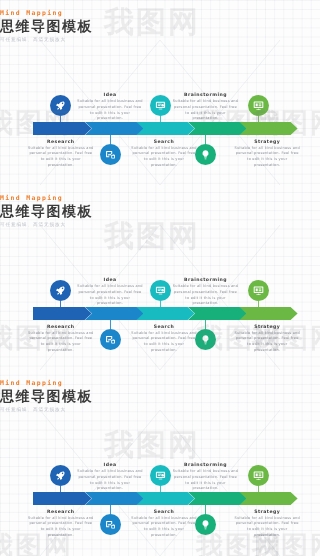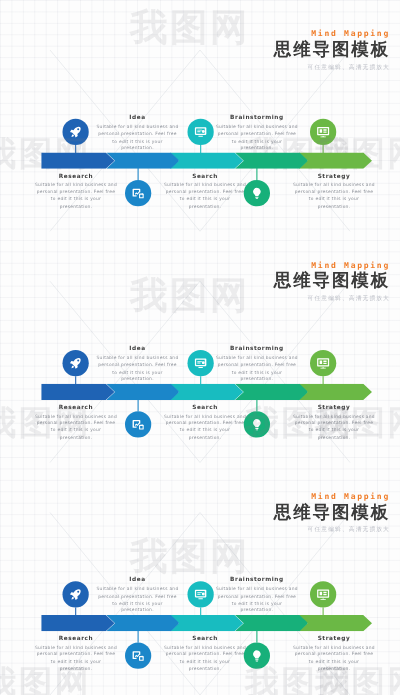--- a/index.html
+++ b/index.html
@@ -39,21 +39,21 @@
     position: absolute;
     left: 0;
     width: 320px;
     height: 185px;
   }
   .slide-1 { top: 0; }
   .slide-2 { top: 185px; }
   .slide-3 { top: 370px; }
 
   
-  .head { position: absolute; left: 0; top: 14px; width: 312px; text-align: right; }
+  .head { position: absolute; left: 0; top: 0; width: 312px; text-align: left; }
   .kicker {
     font-family: "DejaVu Sans Mono", monospace;
     font-size: 6.4px;
     letter-spacing: 1.4px;
     font-weight: bold;
     color: #f07c28;
     margin-top: 9px;
   }
   .maintitle {
     font-family: "DejaVu Sans", sans-serif;

